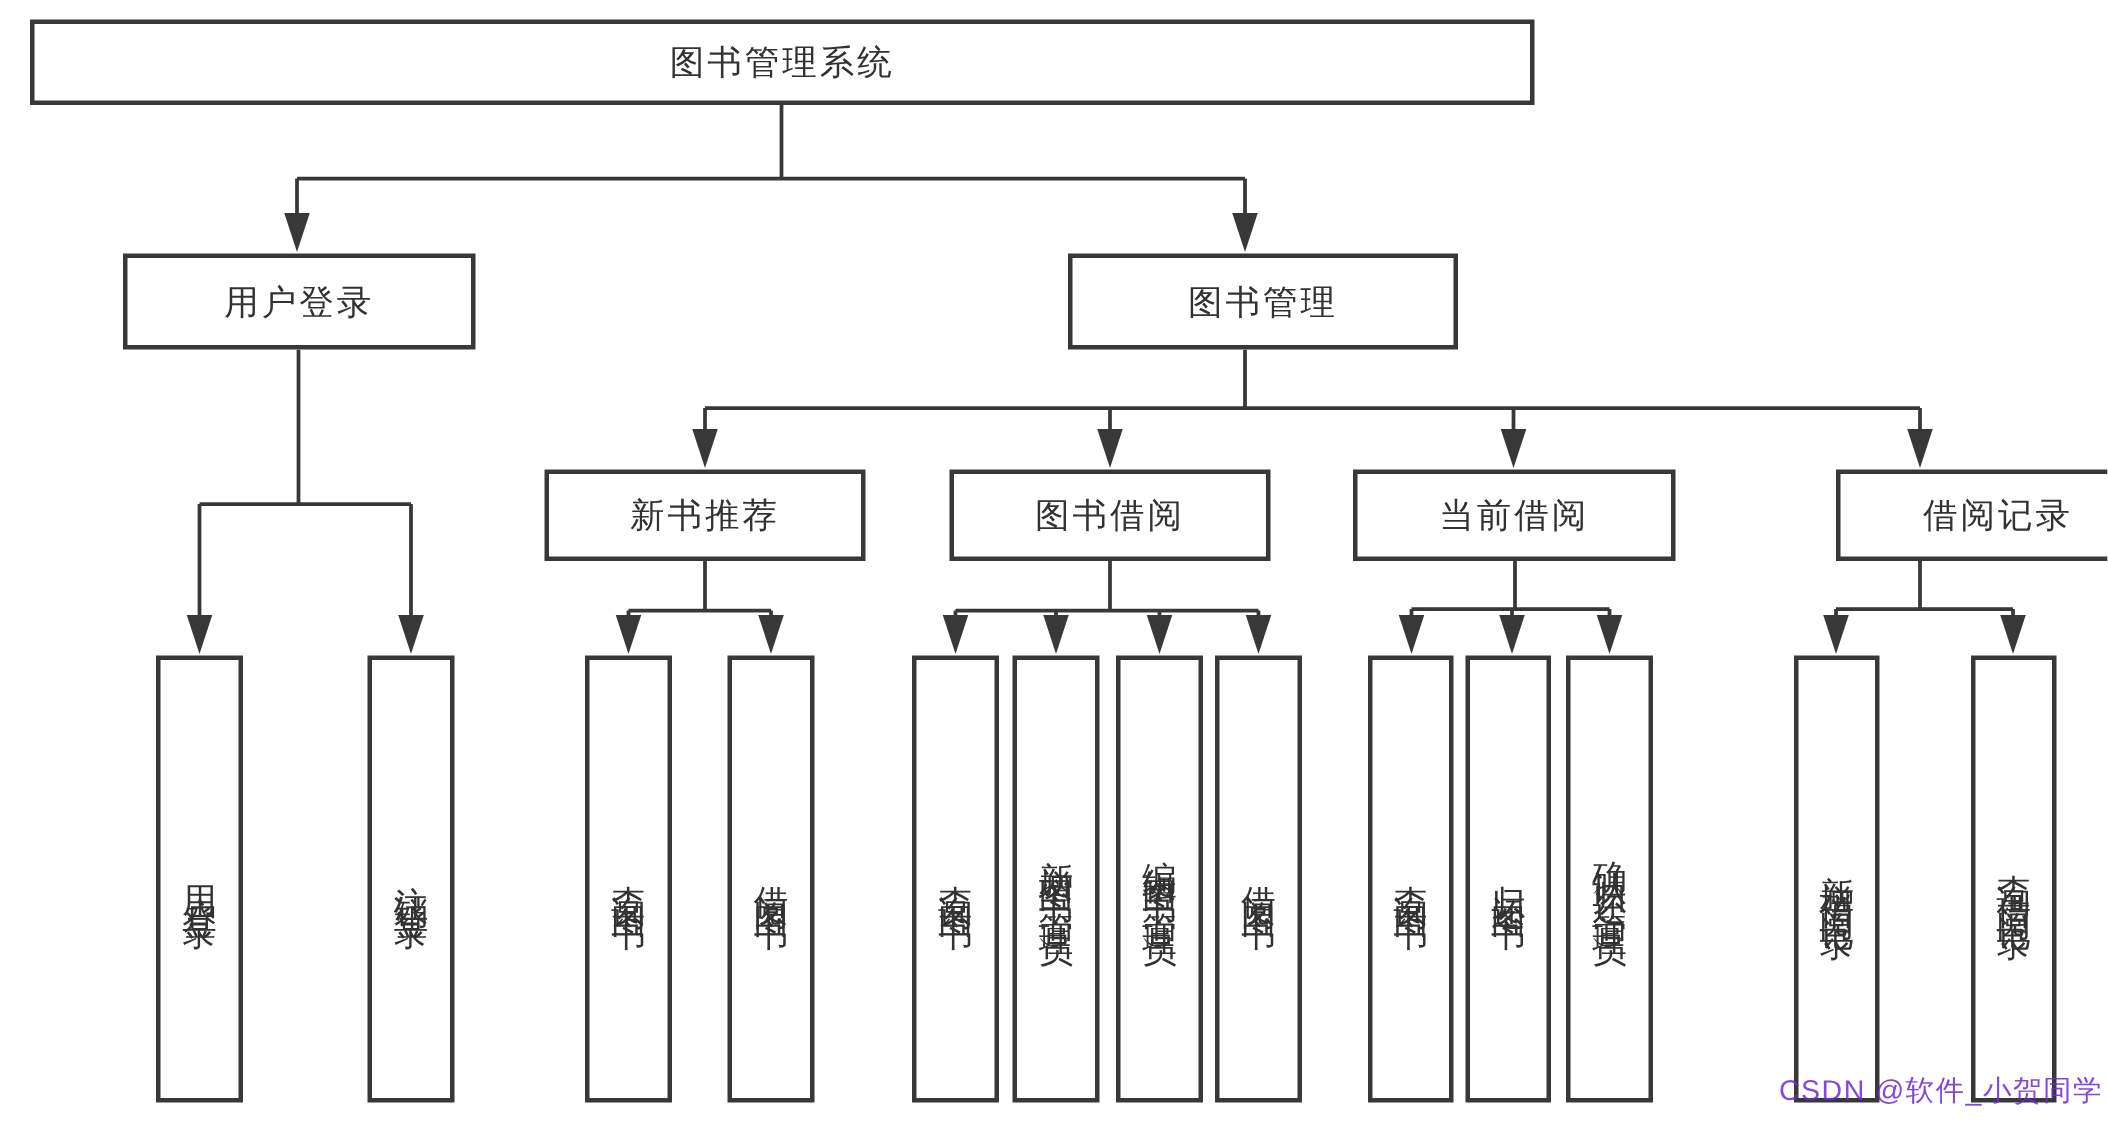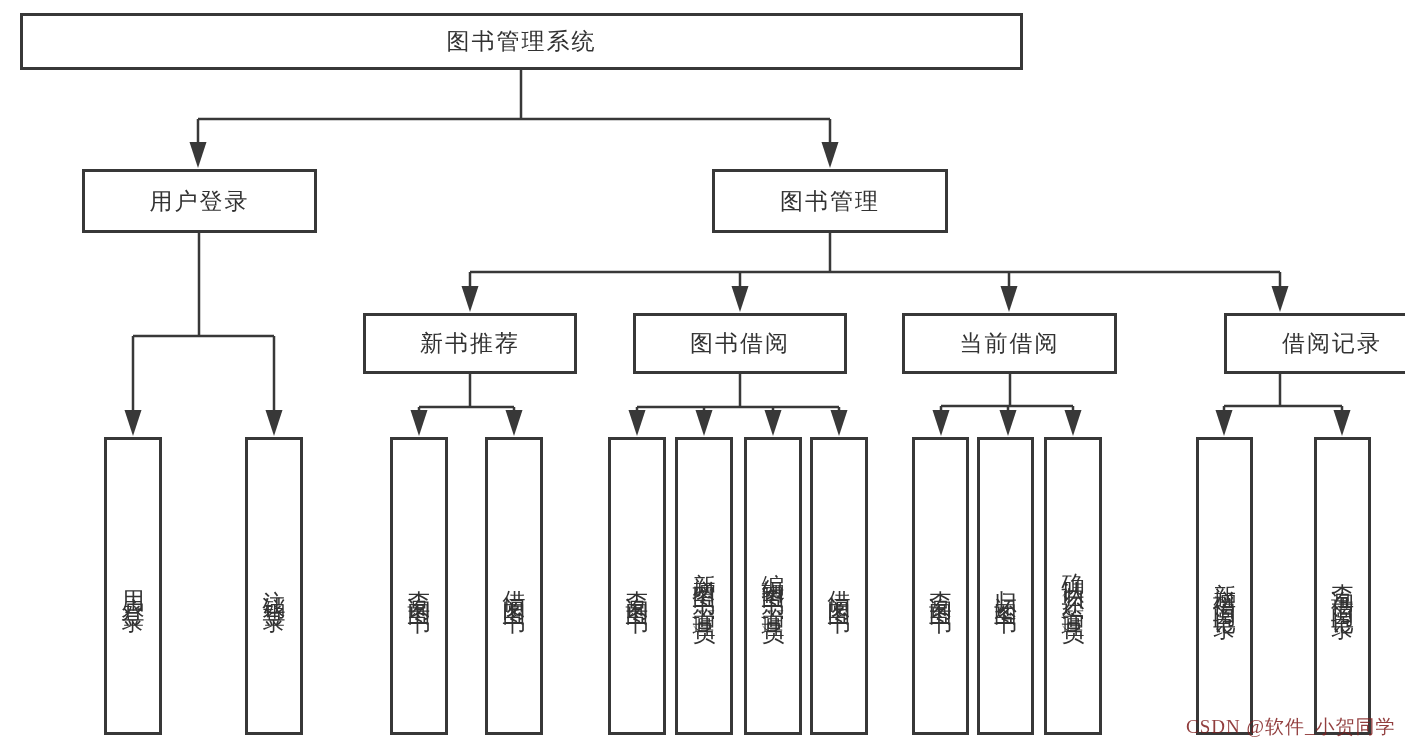--- a/index.html
+++ b/index.html
@@ -1,21 +1,21 @@
 <!DOCTYPE html>
 <html><head>
 <meta charset="utf-8">
 <style>
   html, body { margin: 0; padding: 0; background: #ffffff; }
   #stage {
     position: relative;
     width: 1405px;
     height: 747px;
     background: #ffffff;
-    font-family: Liberation Serif, serif;
+    font-family: Liberation Sans, sans-serif;
     overflow: hidden;
   }
   #connectors {
     position: absolute;
     left: 0; top: 0;
     width: 1405px; height: 747px;
     pointer-events: none;
   }
   .box {
     position: absolute;
@@ -38,21 +38,21 @@
     letter-spacing: 7px;
     font-size: 23px;
     white-space: nowrap;
   }
   #watermark {
     position: absolute;
     left: 1186px;
     top: 714px;
     font-size: 19px;
     letter-spacing: 1px;
-    color: #7f1d1d;
+    color: #6d28d9;
     opacity: 0.85;
     z-index: 4;
     white-space: nowrap;
   }
   .stroke { stroke: #383838; stroke-width: 2.5; fill: none; }
   .arrow  { fill: #383838; stroke: none; }
 </style>
 </head>
 <body>
 
@@ -94,21 +94,21 @@
     <polygon class="arrow" points="1333.5,410 1350.5,410 1342,436"></polygon>
   </svg>
 
   <div class="box" style="left:20px; top:13px; width:1003px; height:57px;">
     <span class="hlabel">图书管理系统</span>
   </div>
 
   <div class="box" style="left:82px; top:169px; width:235px; height:64px;">
     <span class="hlabel">用户登录</span>
   </div>
-  <div class="box" style="left:712px; top:169px; width:236px; height:64px;">
+  <div class="box" style="left:712px; top:169px; width:260px; height:64px;">
     <span class="hlabel">图书管理</span>
   </div>
 
   <div class="box" style="left:363px; top:313px; width:214px; height:61px;">
     <span class="hlabel">新书推荐</span>
   </div>
   <div class="box" style="left:902px; top:313px; width:215px; height:61px;">
     <span class="hlabel">当前借阅</span>
   </div>
   <div class="box" style="left:633px; top:313px; width:214px; height:61px;">

